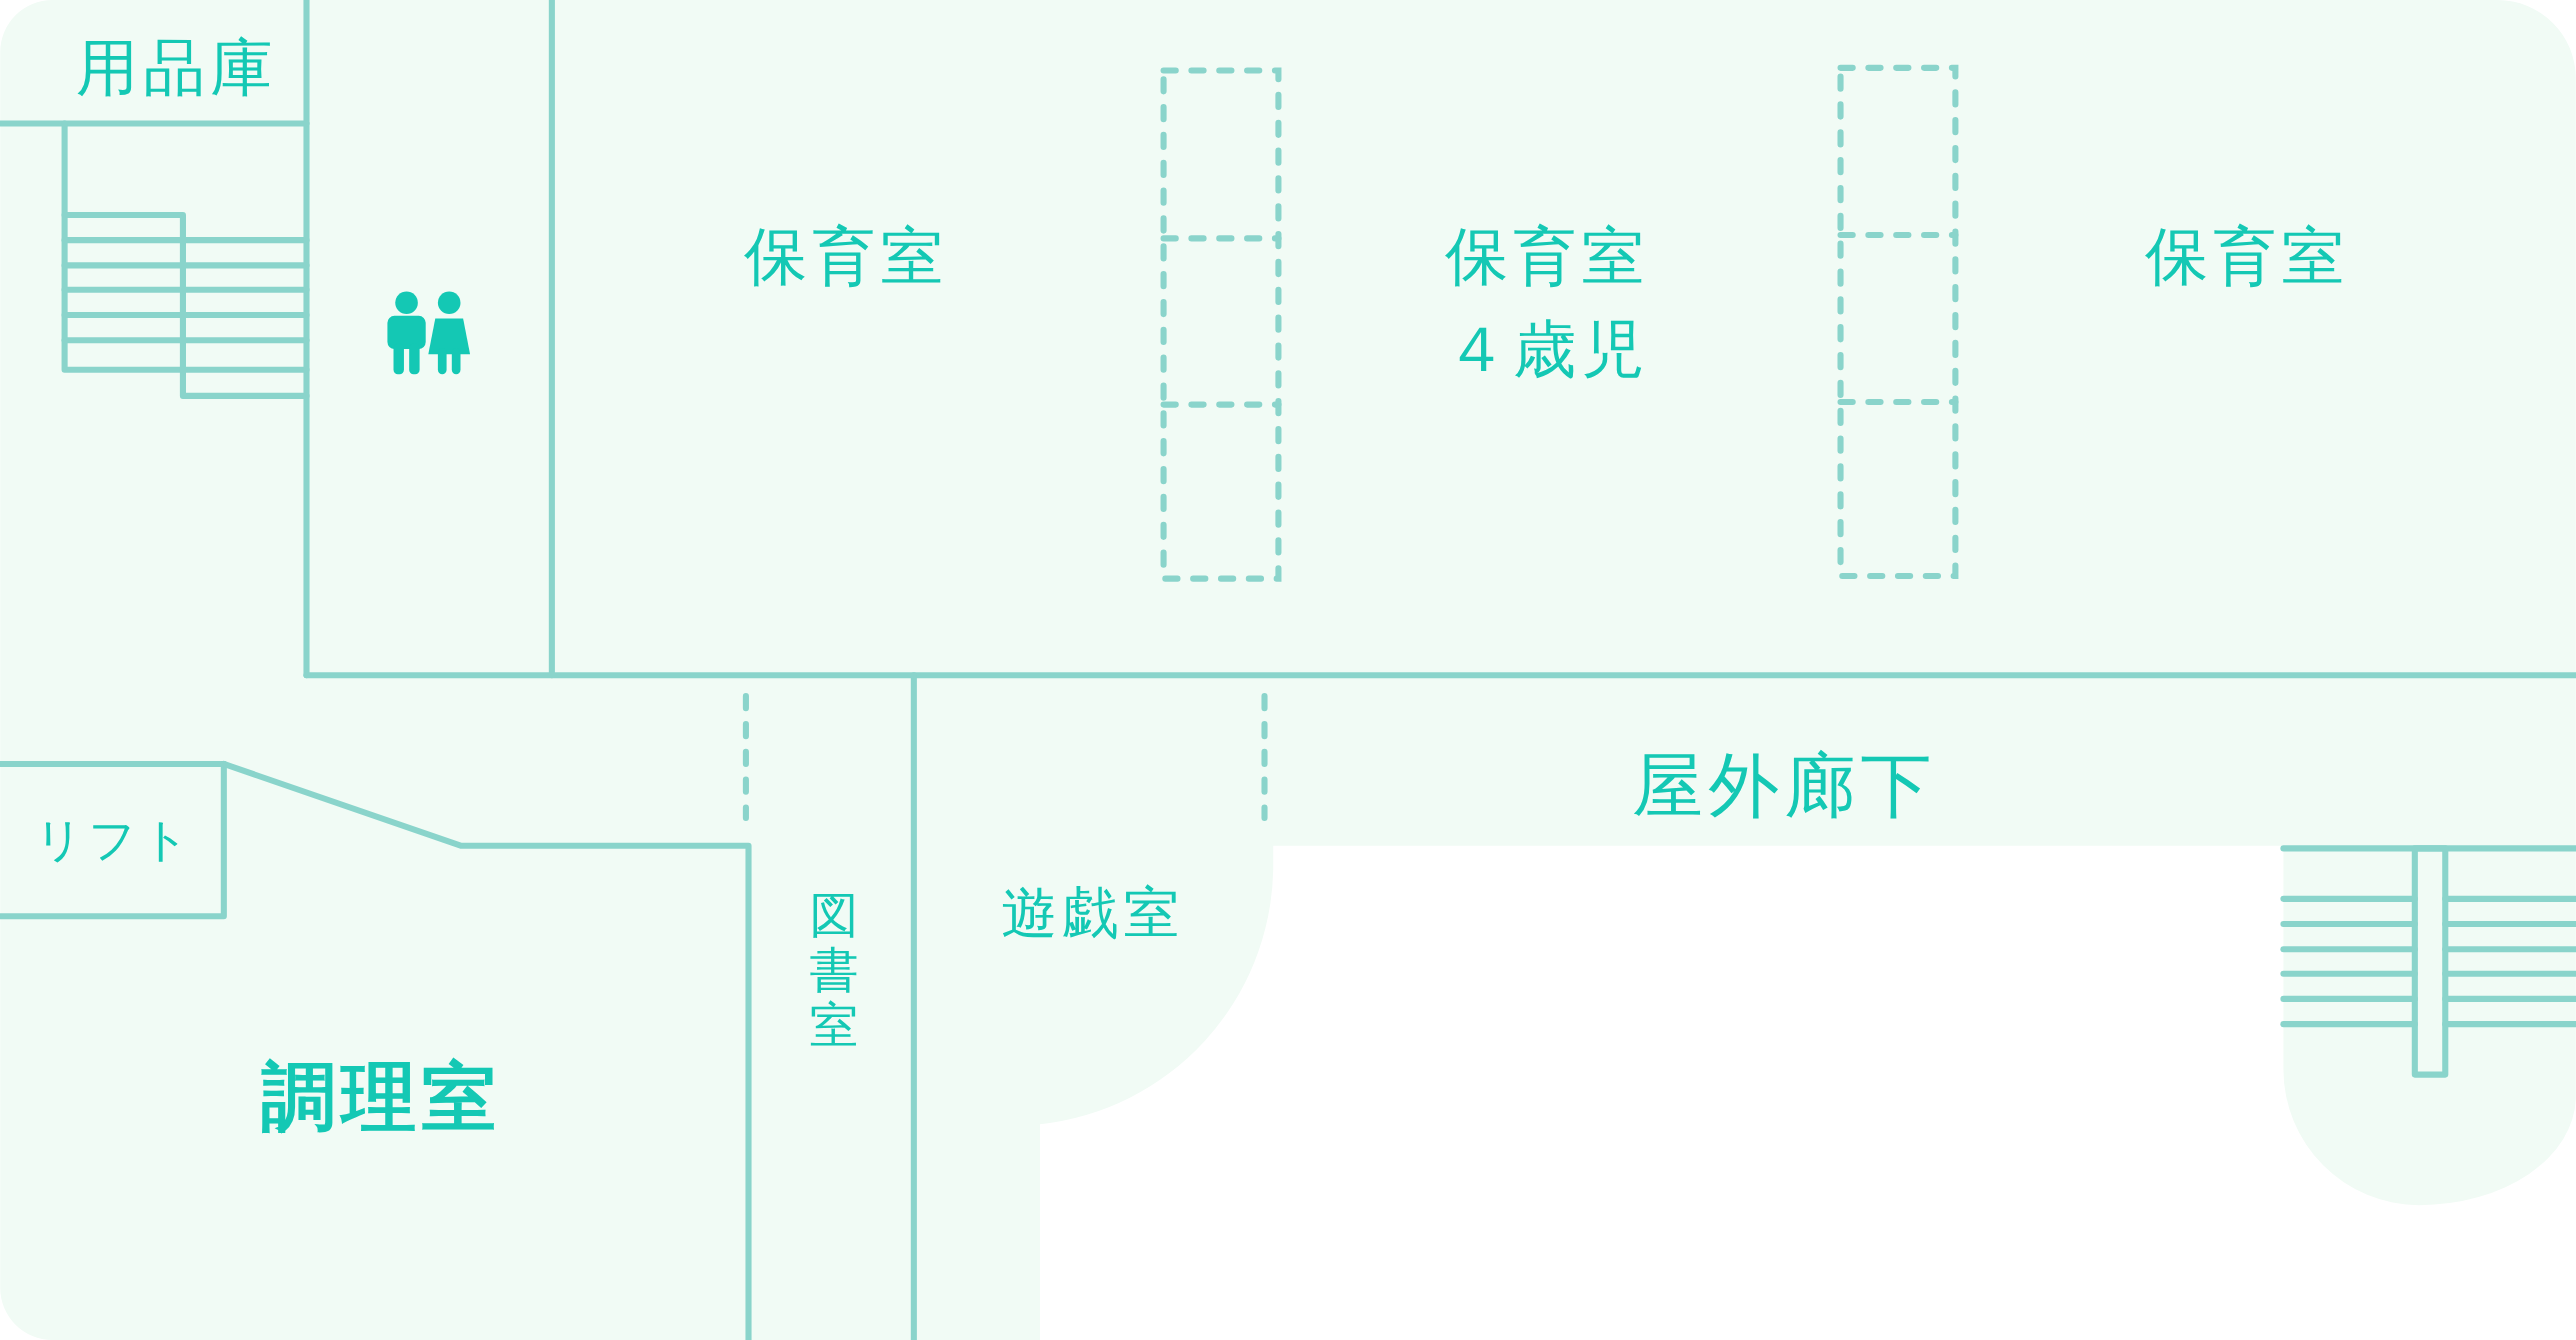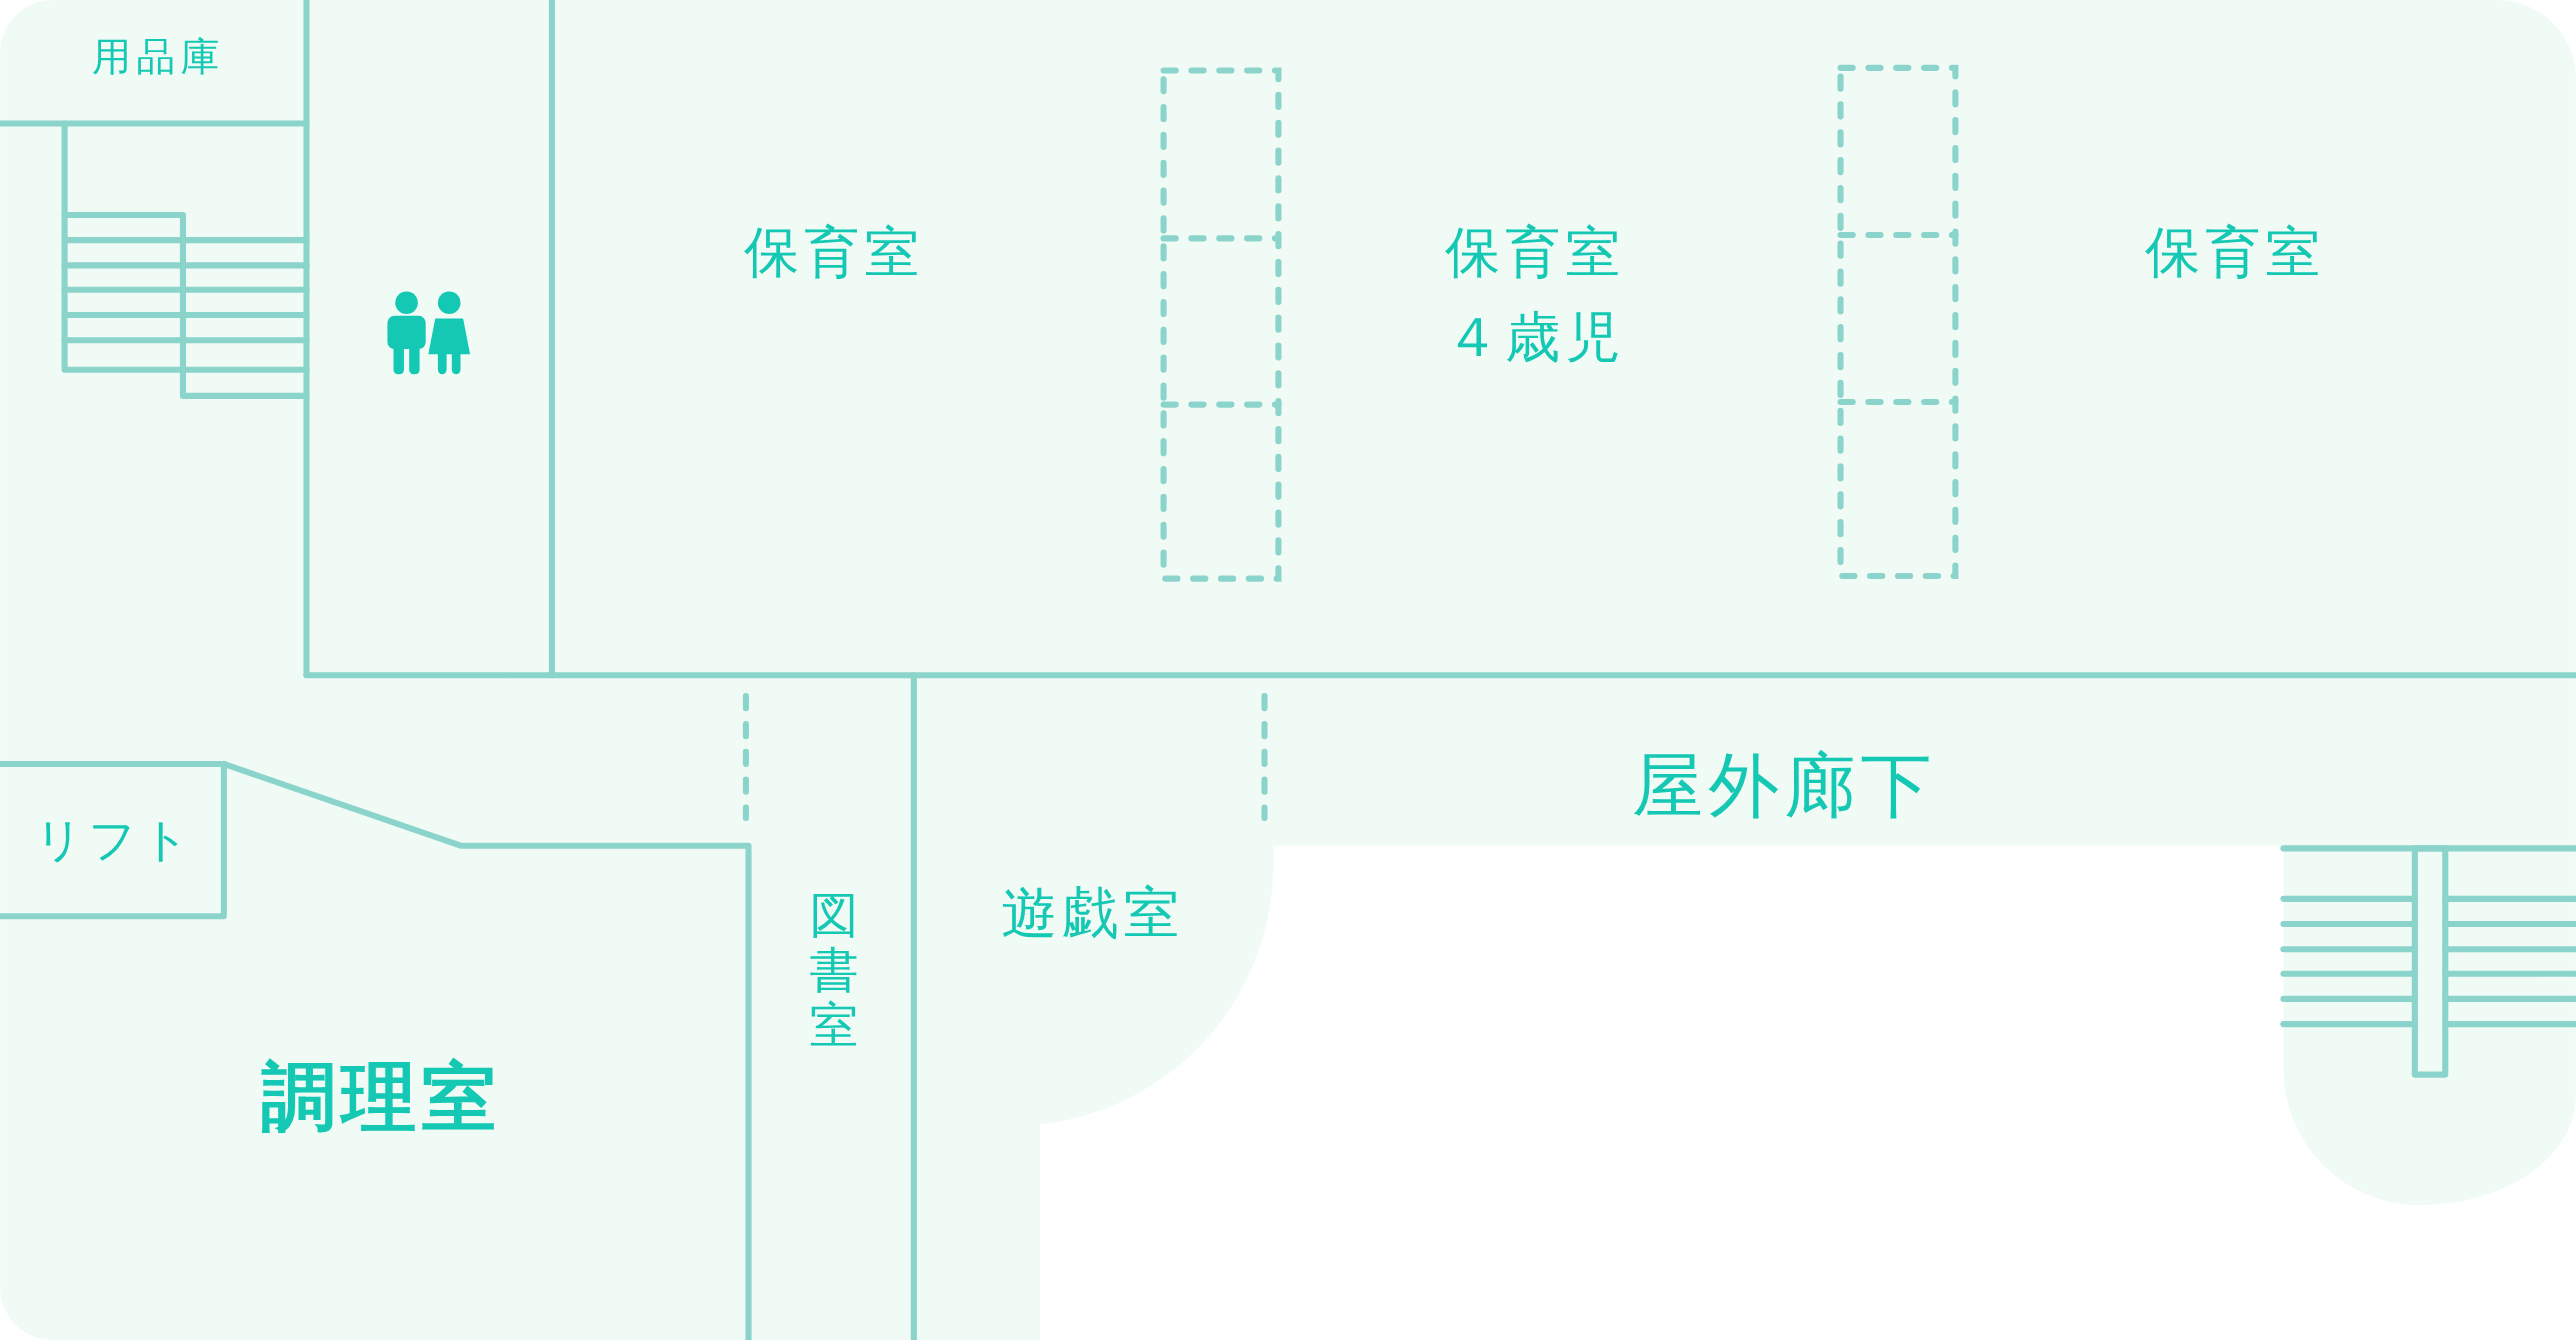--- a/index.html
+++ b/index.html
@@ -1,21 +1,21 @@
 <!DOCTYPE html>
 <html style="font-size:14px"><head>
 <meta charset="utf-8">
 <style>
   html, body { margin:0; padding:0; background:#ffffff; }
   body { width:2576px; height:1340px; position:relative; overflow:hidden;
          font-family: "DejaVu Sans", "Liberation Sans", sans-serif; }
   #map { position:absolute; left:0; top:0; width:2576px; height:1340px; }
   .label { position:absolute; color:#14C8B4; white-space:nowrap; letter-spacing:5.2px; line-height:1; }
   .room { cursor:pointer; }
-  .big { font-size:55px; text-align:center; }
+  .big { font-size:63px; text-align:center; }
   .big .line { display:block; margin-bottom:30px; }
   .mid { font-size:63px; }
   .sm { font-size:50px; }
   .vert { font-size:49px; width:52px; text-align:center; line-height:1.12; }
   .vert span { display:block; }
 </style>
 </head>
 <body>
 
 <svg id="map" viewBox="0 0 2960 1540" xmlns="http://www.w3.org/2000/svg">
@@ -78,21 +78,21 @@
     <rect x="445" y="363" width="44" height="38" rx="8"></rect>
     <rect x="452" y="395" width="12" height="35" rx="5"></rect>
     <rect x="470" y="395" width="12" height="35" rx="5"></rect>
     <circle cx="516" cy="348" r="13"></circle>
     <path d="M500,366 H532 L540,407 H492 Z"></path>
     <rect x="503" y="400" width="10" height="30" rx="5"></rect>
     <rect x="519" y="400" width="10" height="30" rx="5"></rect>
   </g>
 </svg>
 
-<div class="label room mid" style="left:92px;top:37px;font-size:39px;">
+<div class="label room mid" style="left:76px;top:37px;font-size:62px;">
   <span>用品庫</span>
 </div>
 
 <div class="label room big" style="left:744px;top:225px;">
   <span class="line">保育室</span>
 </div>
 
 <div class="label room big" style="left:1445px;top:225px;">
   <span class="line">保育室</span>
   <span class="line">４歳児</span>

